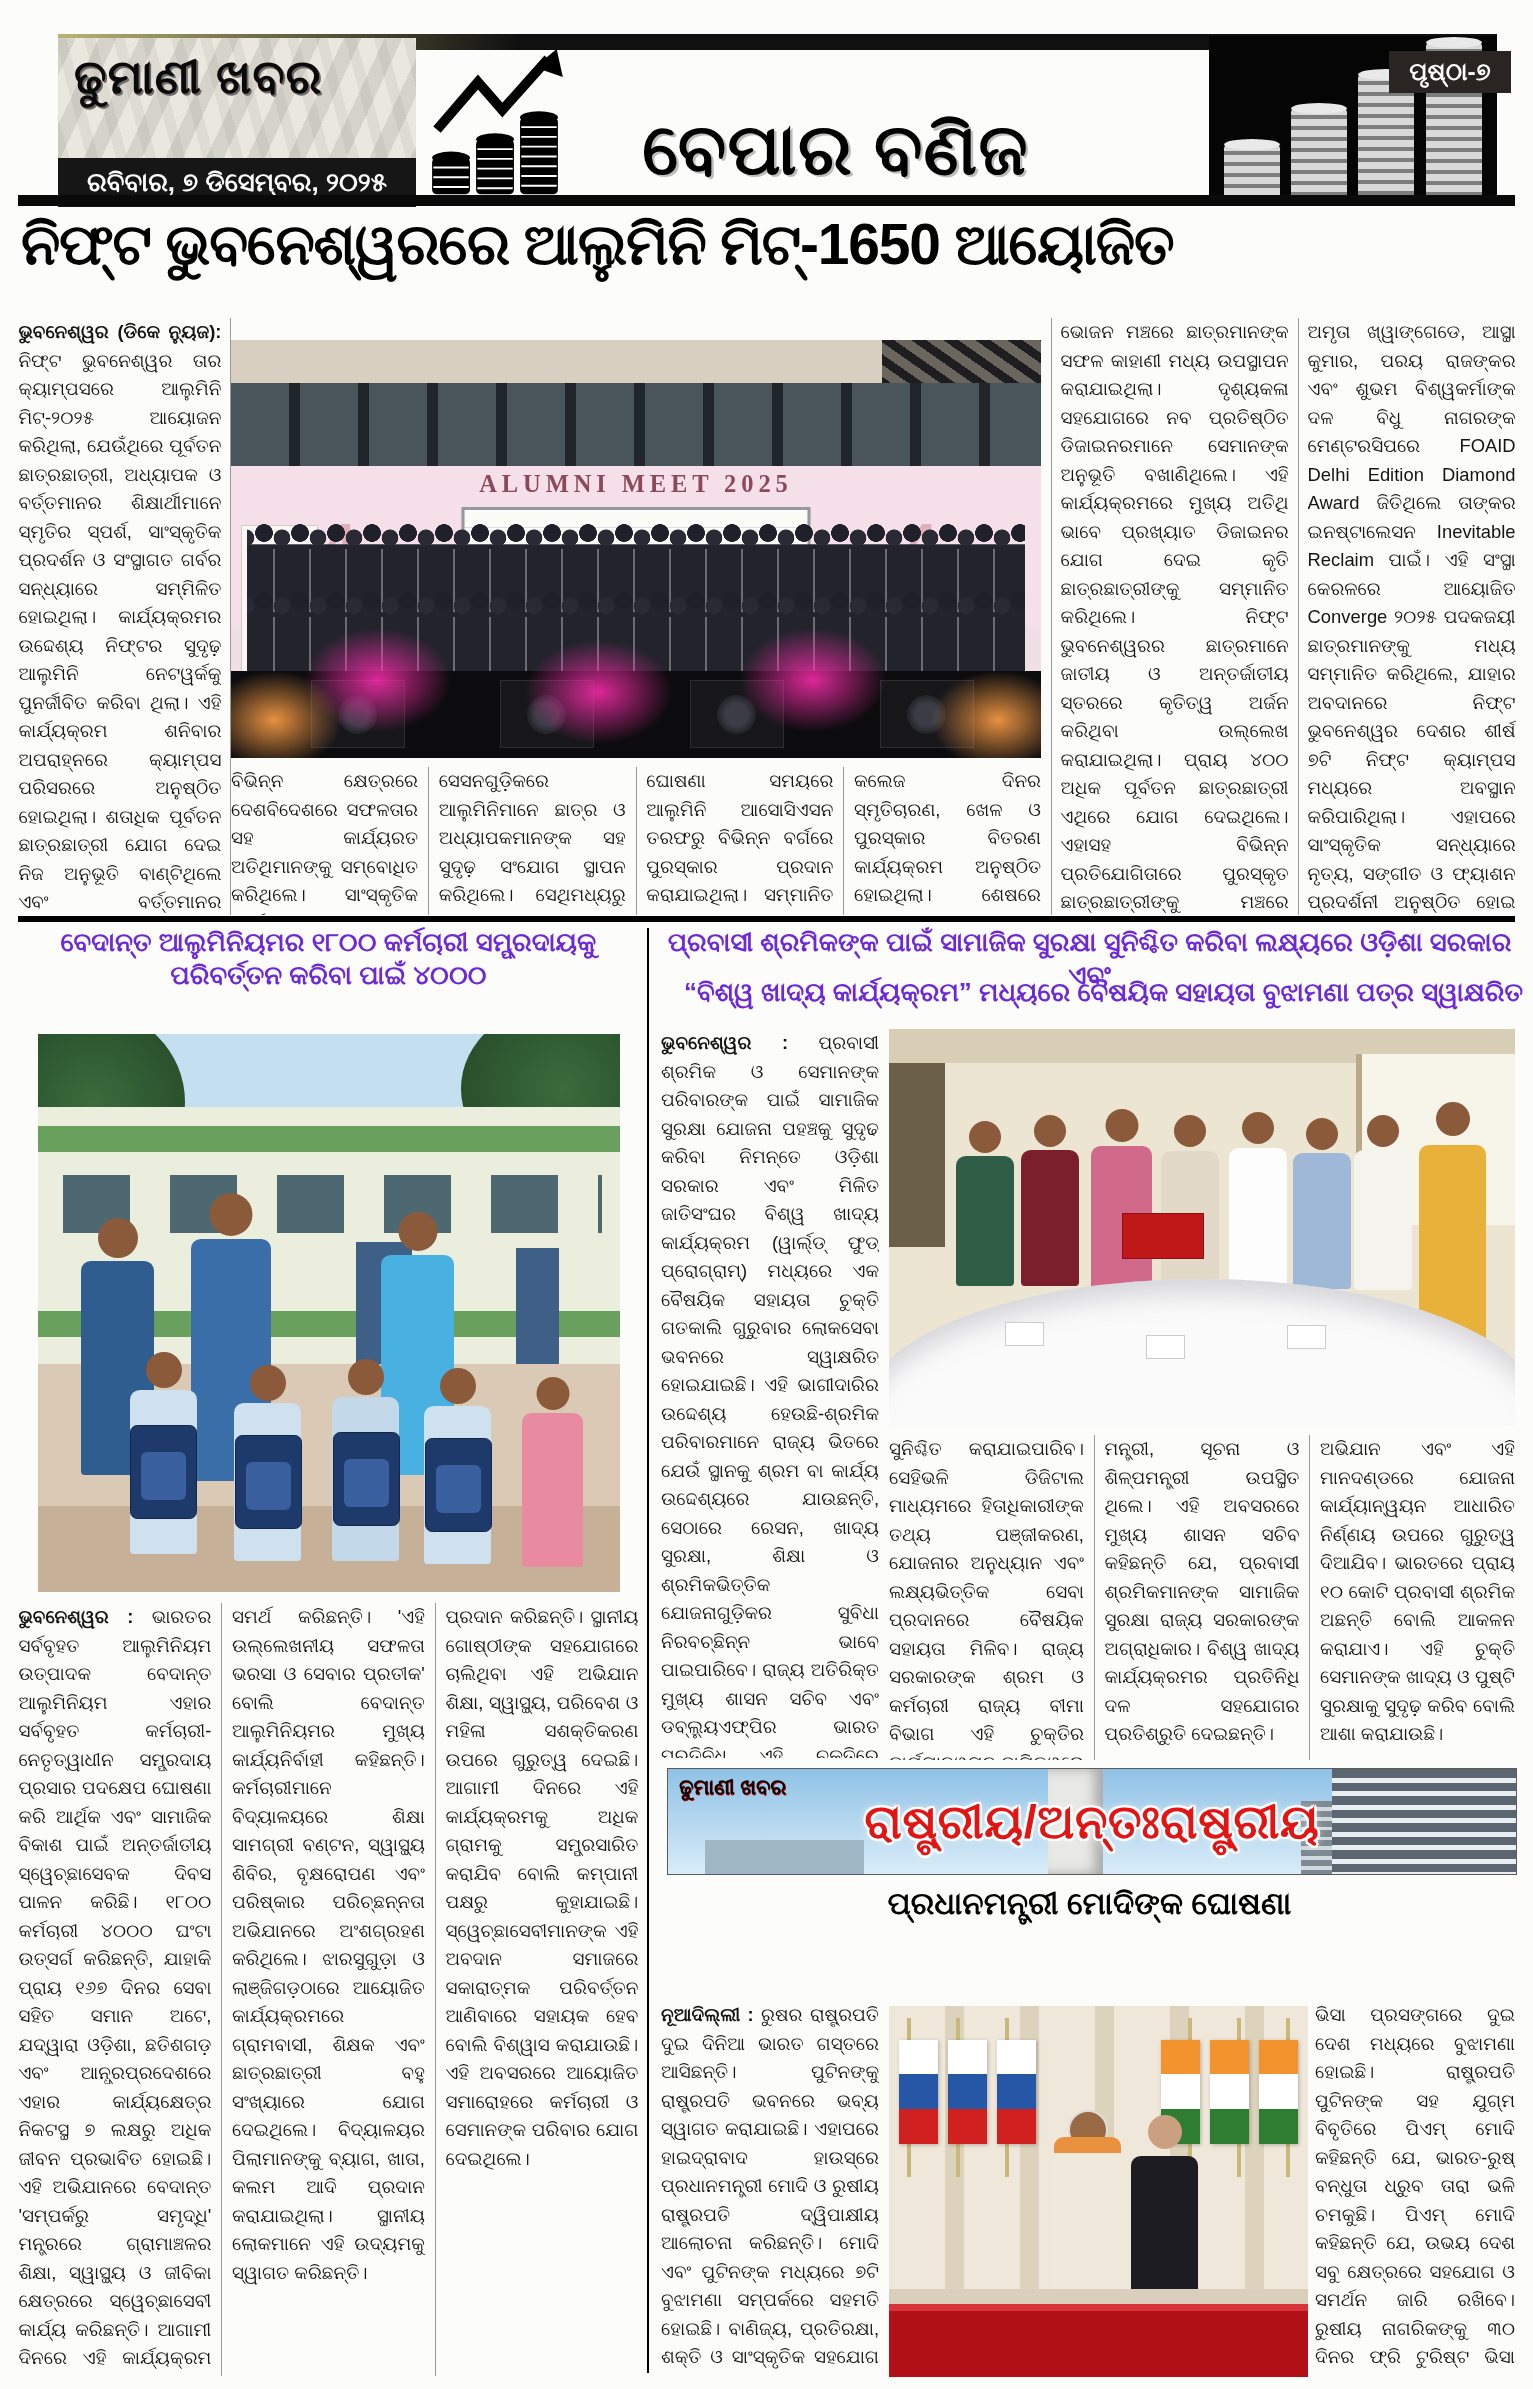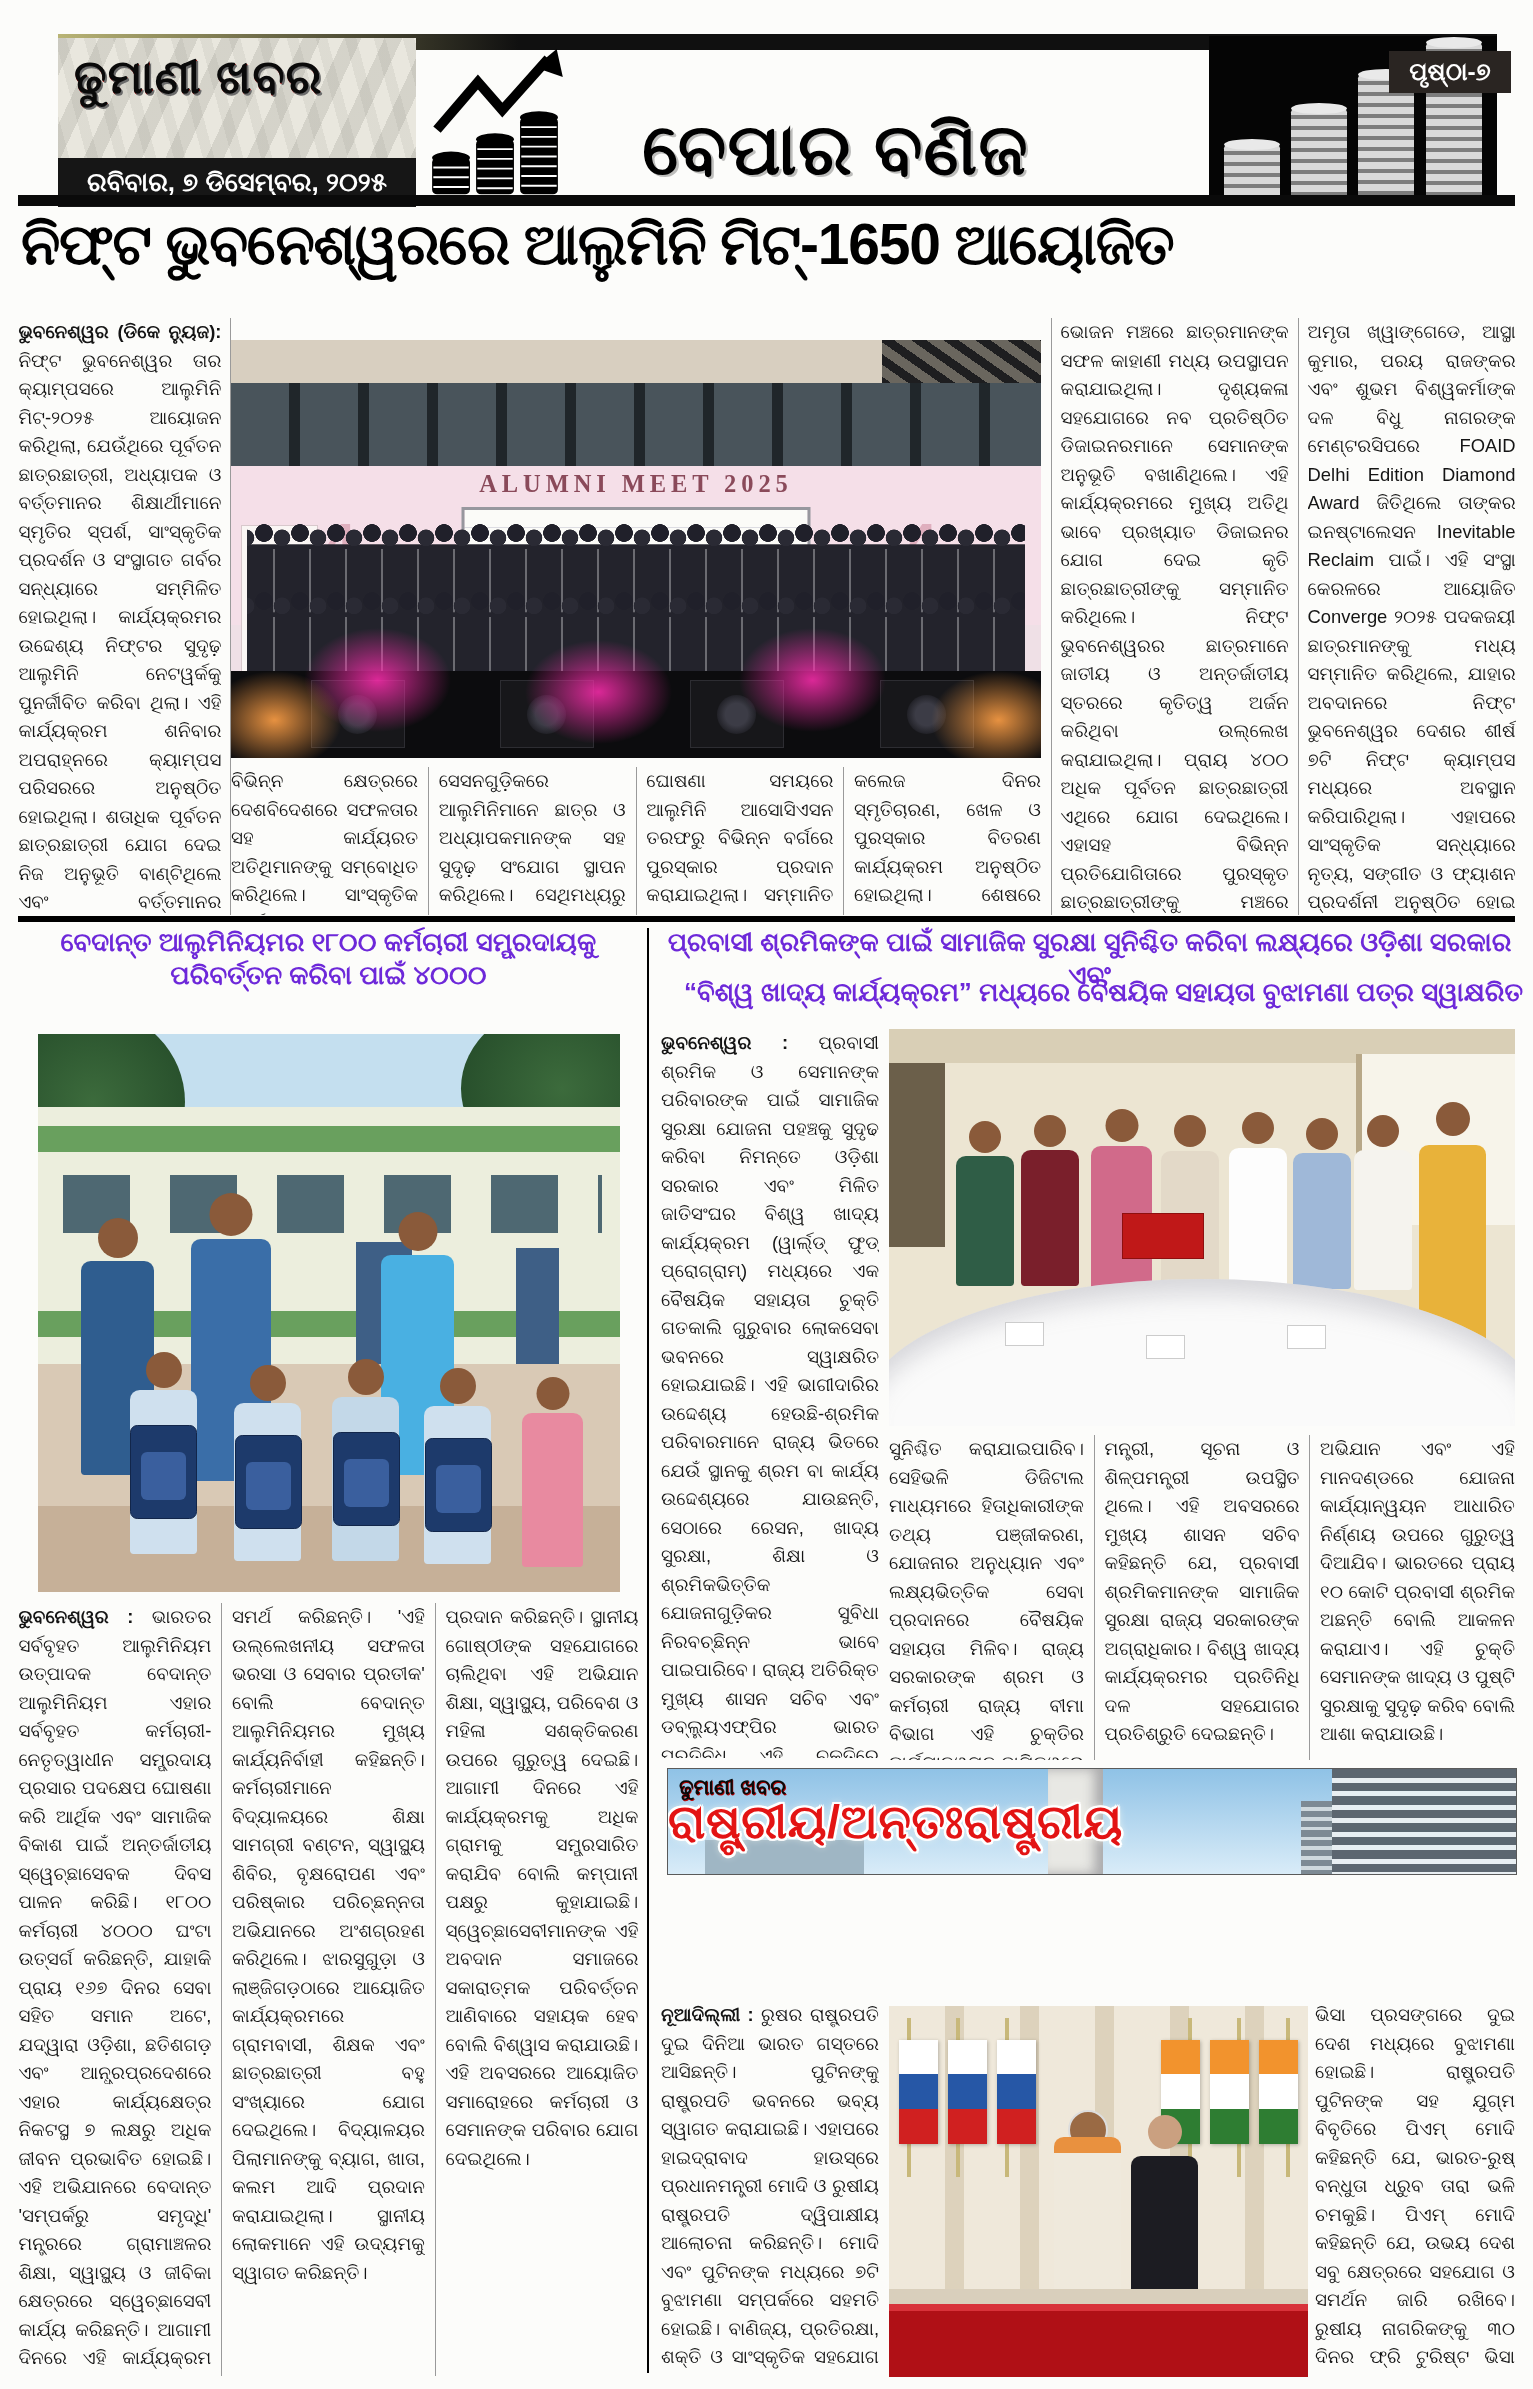--- a/index.html
+++ b/index.html
@@ -106,21 +106,21 @@
     background:linear-gradient(180deg,#8fc2e6,#d9ecf8);border:1.2px solid #5a5a5a;}
   .bn-build-r{position:absolute;right:0;top:0;width:184px;height:100%;
     background:repeating-linear-gradient(180deg,#5c6670 0 8.6px,#e8eef2 8.6px 13.5px);}
   .bn-build-r::after{content:"";position:absolute;left:-31px;bottom:0;width:31px;height:70%;
     background:repeating-linear-gradient(180deg,#7d8a94 0 6.1px,#cfd9de 6.1px 9.8px);}
   .bn-tower{position:absolute;left:380px;top:0;width:55px;height:100%;background:#e8e8e4;
     box-shadow:inset -8.6px 0 12.2px rgba(80,80,90,.4);}
   .bn-build-l{position:absolute;left:37px;bottom:0;width:159px;height:34px;background:#9fb6c4;}
   .bn-logo{position:absolute;left:11px;top:6.1px;font-size:21px;font-weight:800;color:#0a0a0a;
     text-shadow:0.6px 0.6px 0 #b00;}
-  .bn-title{position:absolute;left:0;top:50%;width:100%;transform:translateY(-50%);text-align:left;
+  .bn-title{position:absolute;left:0;top:50%;width:100%;transform:translateY(-50%);text-align:center;
     font-size:47px;font-weight:900;color:#e31414;letter-spacing:0.6px;
     text-shadow:-2.4px 0 #fff,2.4px 0 #fff,0 -2.4px #fff,0 2.4px #fff,-1.8px -1.8px #fff,1.8px 1.8px #fff,-1.8px 1.8px #fff,1.8px -1.8px #fff,0 0 8.6px #fffdf0;}
   .kicker{left:664px;top:1886px;width:851px;text-align:center;font-size:31px;font-weight:800;color:#000;}
   .s4-headline{left:664px;top:1926px;width:851px;text-align:center;font-size:41px;font-weight:900;
     letter-spacing:-0.6px;color:#000;}
   
   .s4-photo{left:889px;top:2006px;width:419px;height:371px;overflow:hidden;
     background:repeating-linear-gradient(90deg,#efe8da 0 56px,#ddd2bc 56px 75px);}
   .flag{position:absolute;width:39px;height:104px;top:34px;box-shadow:1.2px 1.2px 3.7px rgba(0,0,0,.25);}
   .flag.ru{background:linear-gradient(180deg,#fff 0 33%,#2657a6 33% 66%,#d02020 66%);}
@@ -345,20 +345,21 @@
   </div>
 
   <div class="abs banner">
     <div class="bn-build-l"></div>
     <div class="bn-tower"></div>
     <div class="bn-build-r"></div>
     <div class="bn-logo">ଢୁମାଣୀ ଖବର</div>
     <div class="bn-title">ରାଷ୍ଟ୍ରୀୟ/ଅନ୍ତଃରାଷ୍ଟ୍ରୀୟ</div>
   </div>
 
+  <div class="abs kicker">ପ୍ରଧାନମନ୍ତ୍ରୀ ମୋଦିଙ୍କ ଘୋଷଣା</div>
 
   <div class="abs" style="left:661px;top:2001px;width:218px;height:376px;">
     <div class="body"><span class="dl">ନୂଆଦିଲ୍ଲୀ :</span><span> ରୁଷର ରାଷ୍ଟ୍ରପତି ଦୁଇ ଦିନିଆ ଭାରତ ଗସ୍ତରେ ଆସିଛନ୍ତି। ପୁଟିନଙ୍କୁ ରାଷ୍ଟ୍ରପତି ଭବନରେ ଭବ୍ୟ ସ୍ୱାଗତ କରାଯାଇଛି। ଏହାପରେ ହାଇଦ୍ରାବାଦ ହାଉସ୍‌ରେ ପ୍ରଧାନମନ୍ତ୍ରୀ ମୋଦି ଓ ରୁଷୀୟ ରାଷ୍ଟ୍ରପତି ଦ୍ୱିପାକ୍ଷୀୟ ଆଲୋଚନା କରିଛନ୍ତି। ମୋଦି ଏବଂ ପୁଟିନଙ୍କ ମଧ୍ୟରେ ୭ଟି ବୁଝାମଣା ସମ୍ପର୍କରେ ସହମତି ହୋଇଛି। ବାଣିଜ୍ୟ, ପ୍ରତିରକ୍ଷା, ଶକ୍ତି ଓ ସାଂସ୍କୃତିକ ସହଯୋଗ କ୍ଷେତ୍ରରେ ଦୁଇ ଦେଶ ଚୁକ୍ତିବଦ୍ଧ ହୋଇଛନ୍ତି।</span></div>
   </div>
 
   <div class="abs s4-photo">
     <div class="pole" style="left:18.4px;"></div>
     <div class="pole" style="left:67px;"></div>
     <div class="pole" style="left:116px;"></div>
     <div class="flag ru" style="left:9.8px;"></div>

